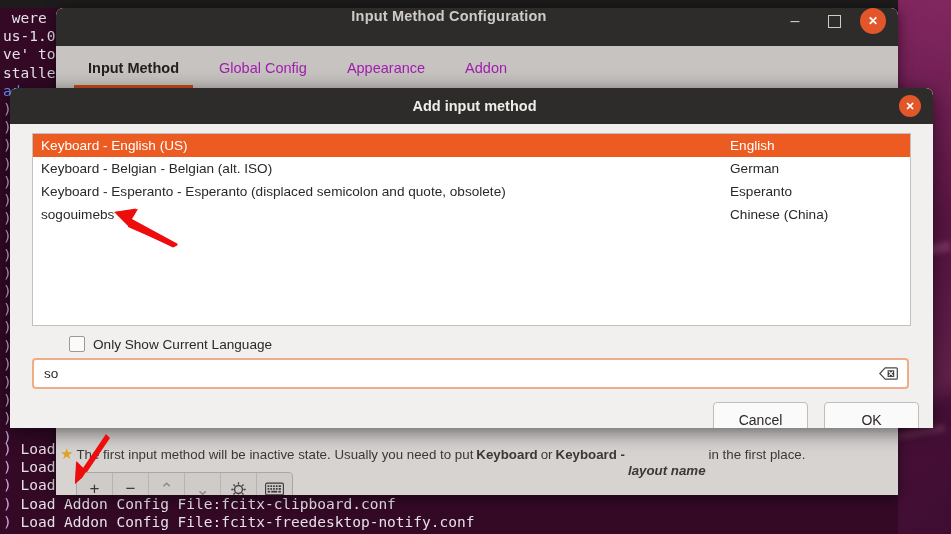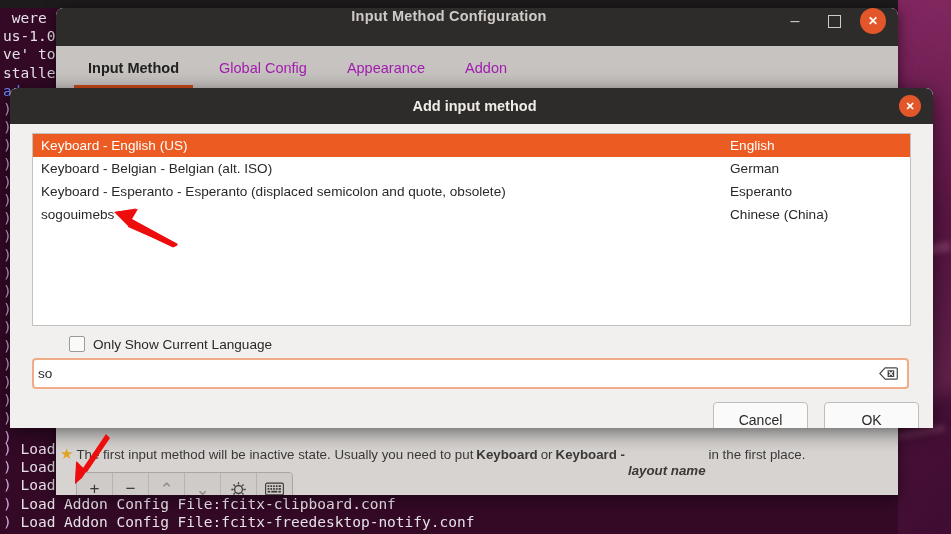--- a/index.html
+++ b/index.html
@@ -142,21 +142,21 @@
     width:14px;height:14px;border:1.5px solid #9d9a98;background:#fbfafa;border-radius:2px;
   }
   .searchwrap{
     position:absolute;left:22px;top:234px;width:877px;height:31px;
     border:2px solid #f0ab87;border-radius:4px;background:#ffffff;
     display:flex;align-items:center;box-sizing:border-box;
   }
   .searchwrap input{
     flex:1;border:none;outline:none;background:transparent;
     font-family:"Liberation Sans",sans-serif;font-size:13.6px;color:#2b2928;
-    padding-left:4px;
+    padding-left:10px;
   }
   .clearicon{
     margin-right:9px;width:19px;height:14px;display:flex;align-items:center;justify-content:center;
     color:#4a4846;
   }
   .dbtns{position:absolute;right:14px;top:278px;display:flex;gap:16px;}
   .dbtn{
     width:93px;height:33px;border:1px solid #c0bdbb;border-radius:4px;background:#fbfafa;
     display:flex;align-items:center;justify-content:center;font-size:14px;color:#2b2928;
     box-shadow:0 1px 1px rgba(0,0,0,.05);

